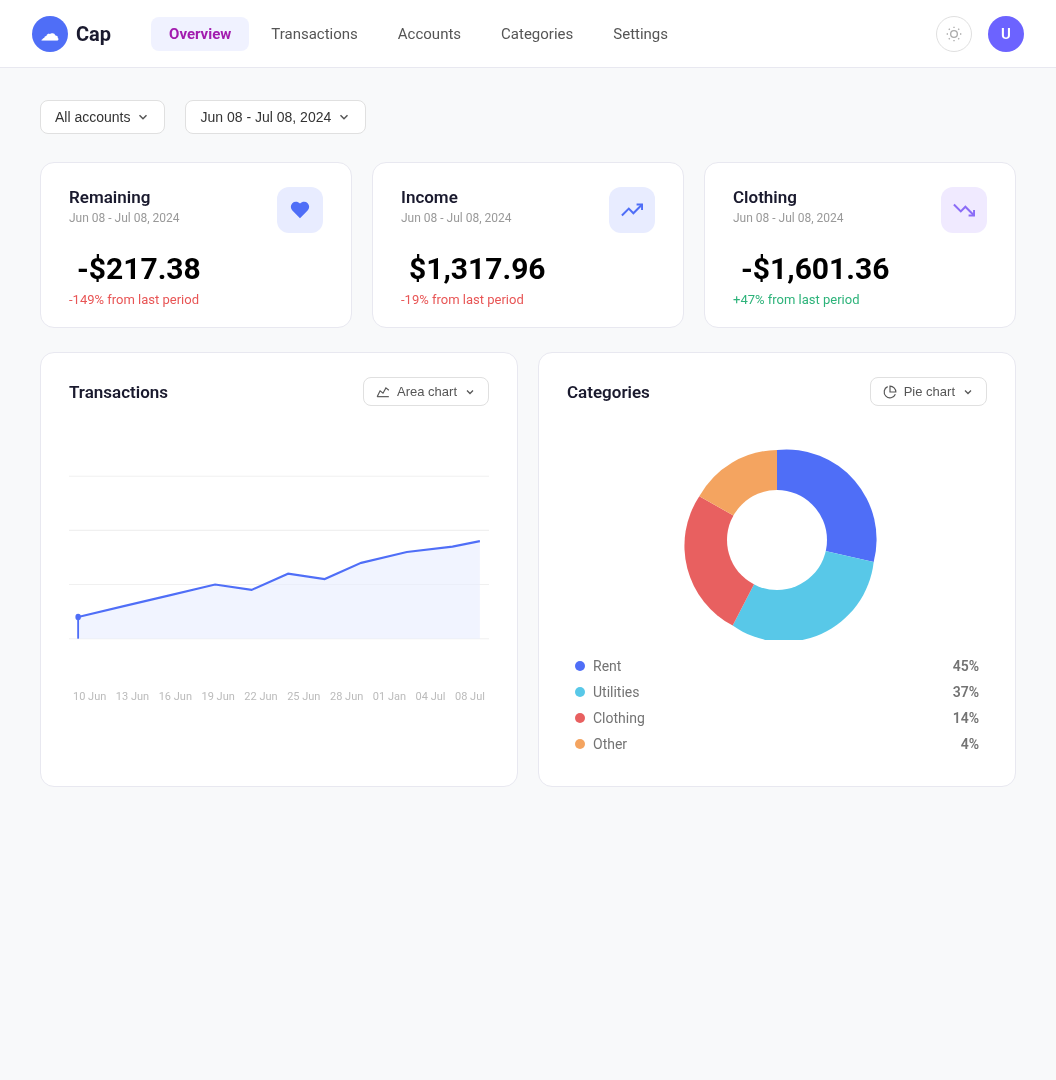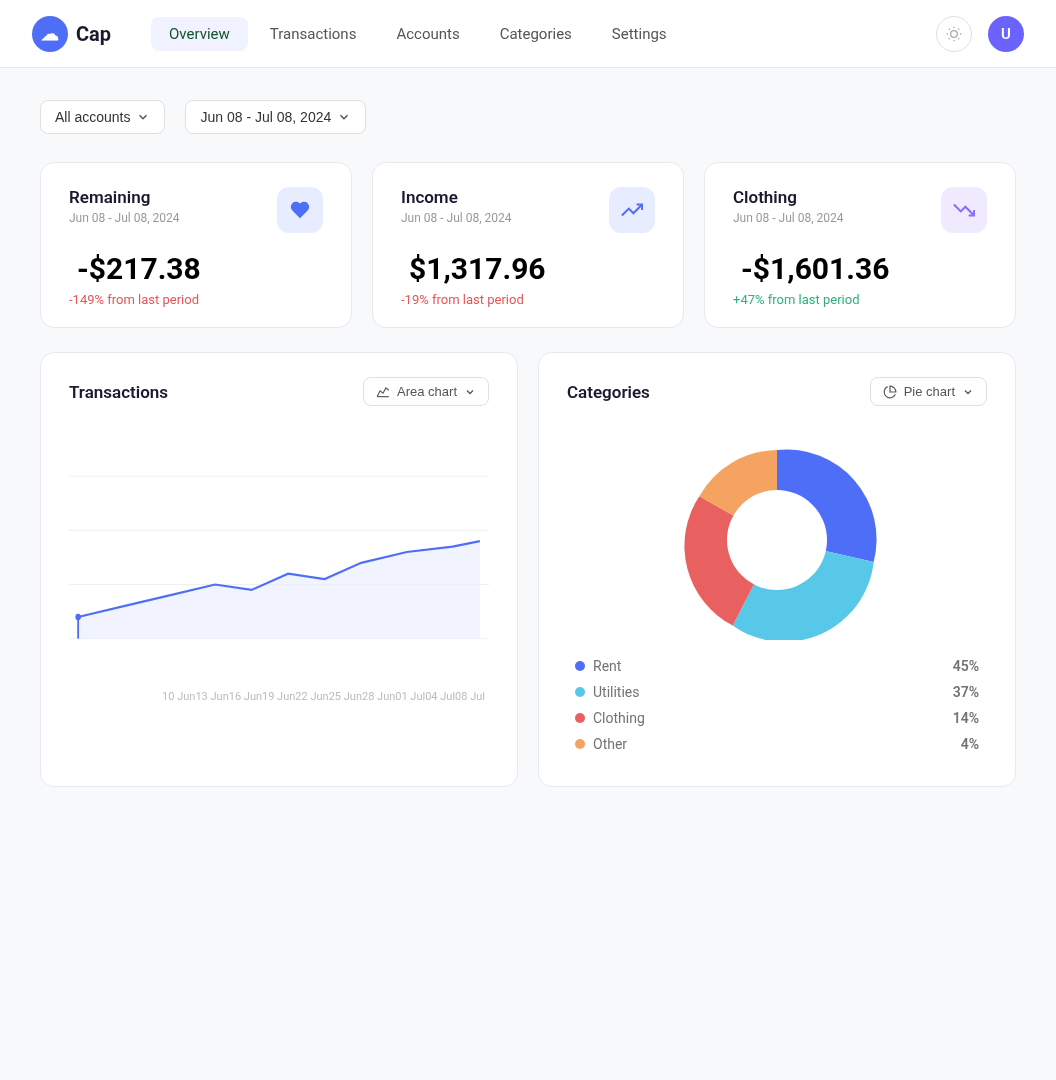--- a/index.html
+++ b/index.html
@@ -44,22 +44,22 @@
     .nav-item {
       padding: 8px 18px;
       border-radius: 8px;
       font-size: 15px;
       color: #555;
       cursor: pointer;
       position: relative;
     }
     .nav-item.active {
       background: #f0f2ff;
-      color: #14532d;
-      font-weight: 400;
+      color: #a21caf;
+      font-weight: 700;
     }
     .nav-right {
       display: flex; align-items: center; gap: 16px;
     }
     .sun-btn {
       width: 36px; height: 36px;
       border-radius: 50%;
       border: 1px solid #e0e0e0;
       background: #fff;
       display: flex; align-items: center; justify-content: center;
@@ -177,21 +177,21 @@
     .chart-area {
       height: 300px;
       position: relative;
     }
     .chart-svg {
       width: 100%;
       height: 260px;
     }
     .chart-xaxis {
       display: flex;
-      justify-content: flex-end;
+      justify-content: space-between;
       padding: 0 4px;
       margin-top: 4px;
     }
     .chart-xaxis span {
       font-size: 11px;
       color: #bbb;
     }
 
     
     .pie-area {
@@ -376,21 +376,21 @@
           <circle cx="10" cy="180" r="3" fill="#4f6ef7"></circle>
         </svg>
         <div class="chart-xaxis">
           <span>10 Jun</span>
           <span>13 Jun</span>
           <span>16 Jun</span>
           <span>19 Jun</span>
           <span>22 Jun</span>
           <span>25 Jun</span>
           <span>28 Jun</span>
-          <span>01 Jul</span>
+          <span>01 Jan</span>
           <span>04 Jul</span>
           <span>08 Jul</span>
         </div>
       </div>
     </div>
 
     <div class="panel">
       <div class="panel-header">
         <div class="panel-title">Categories</div>
         <button class="chart-type-btn">

